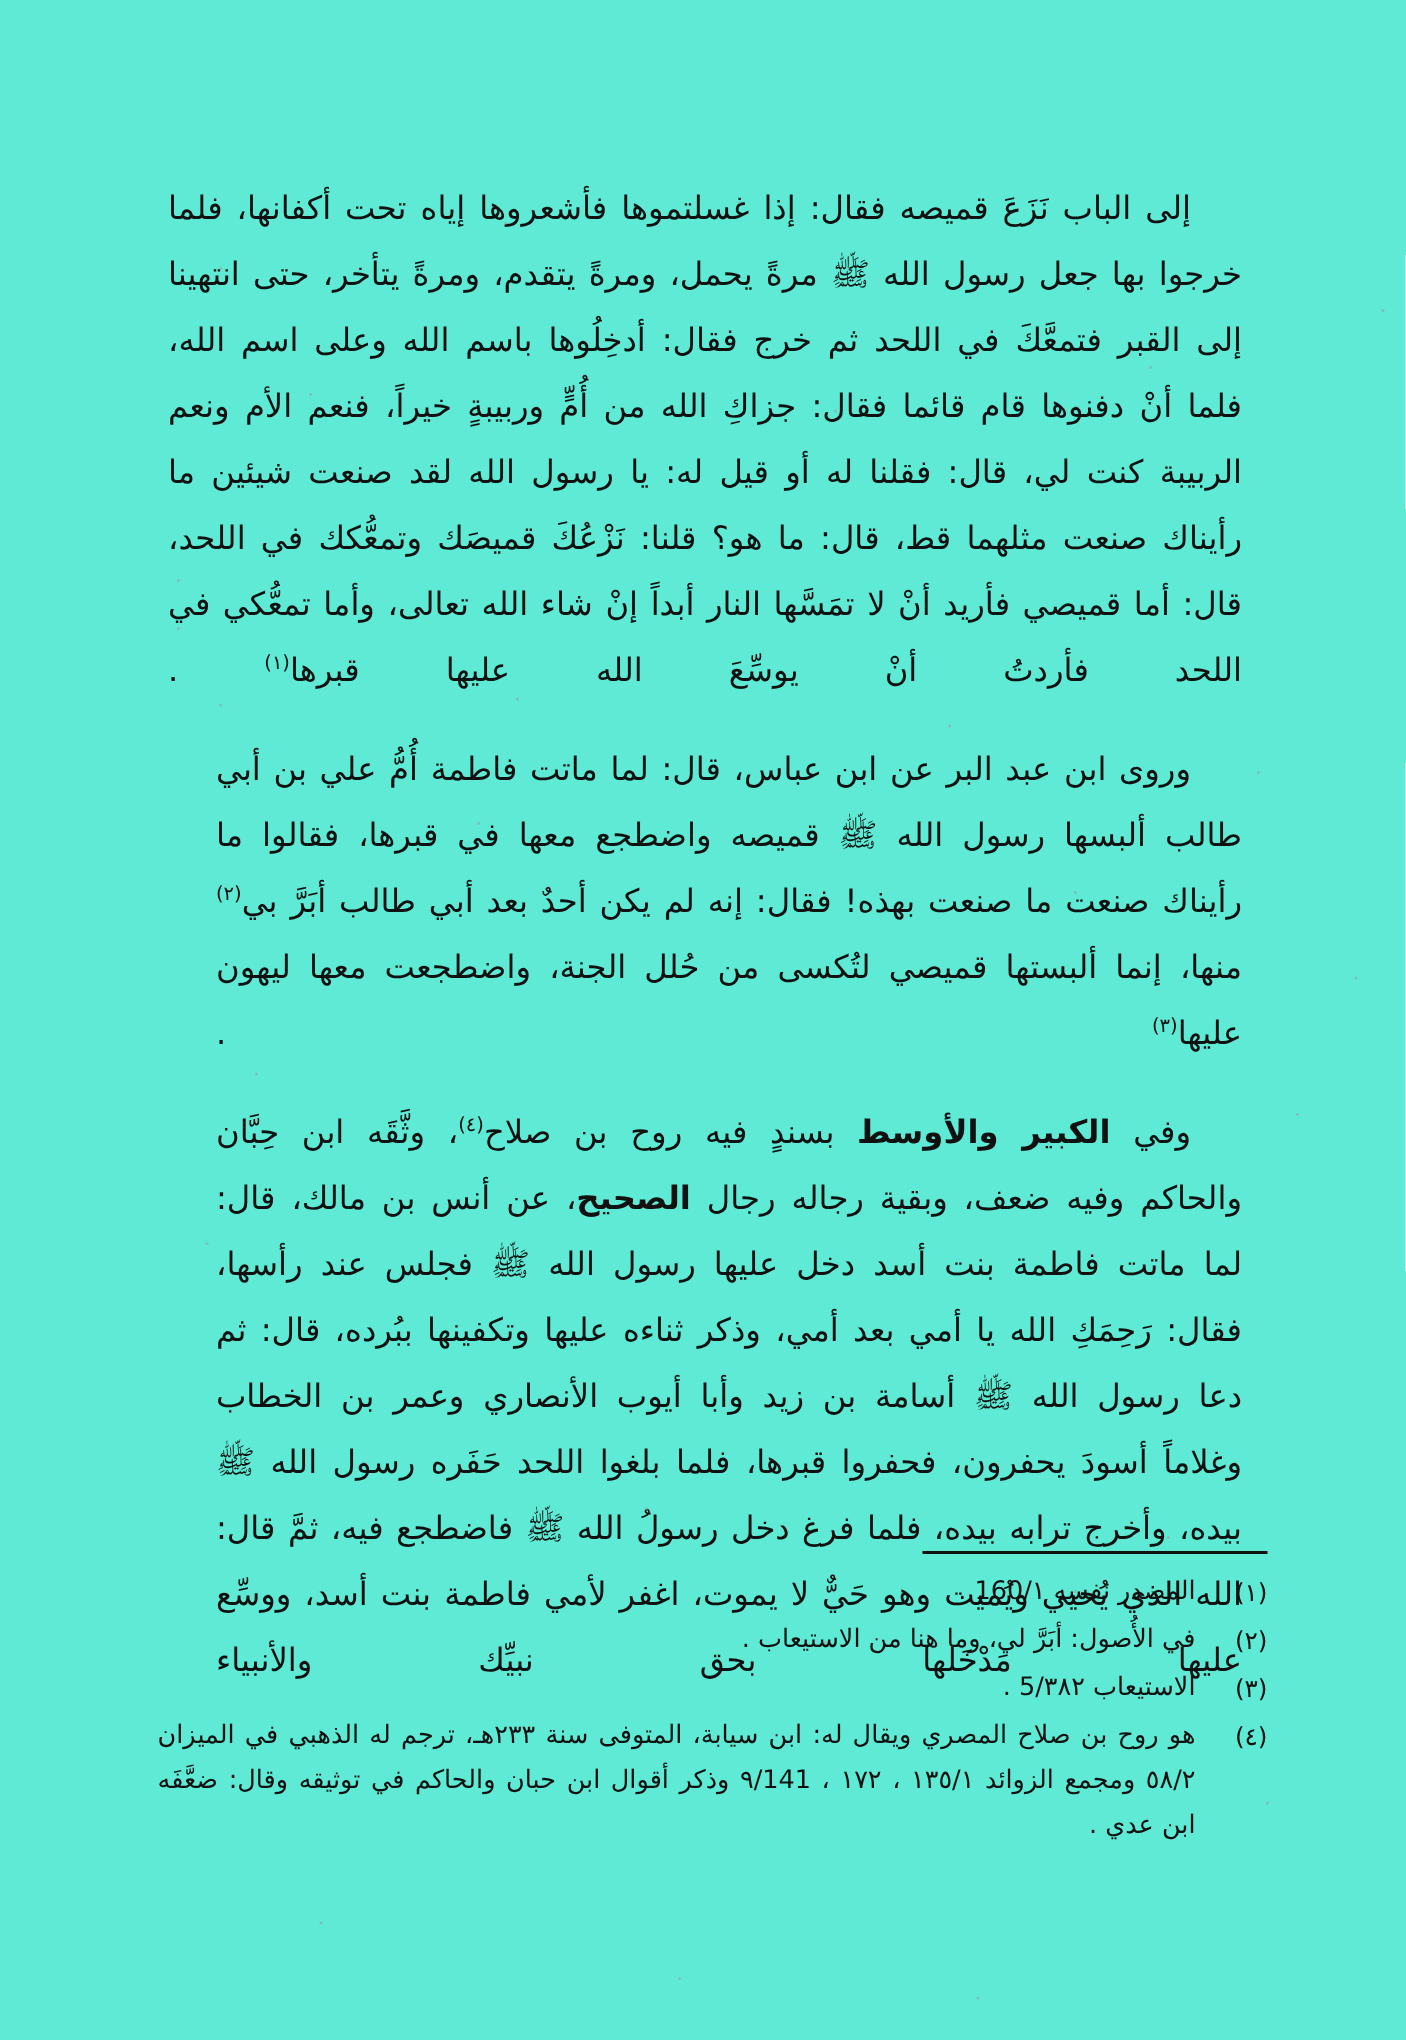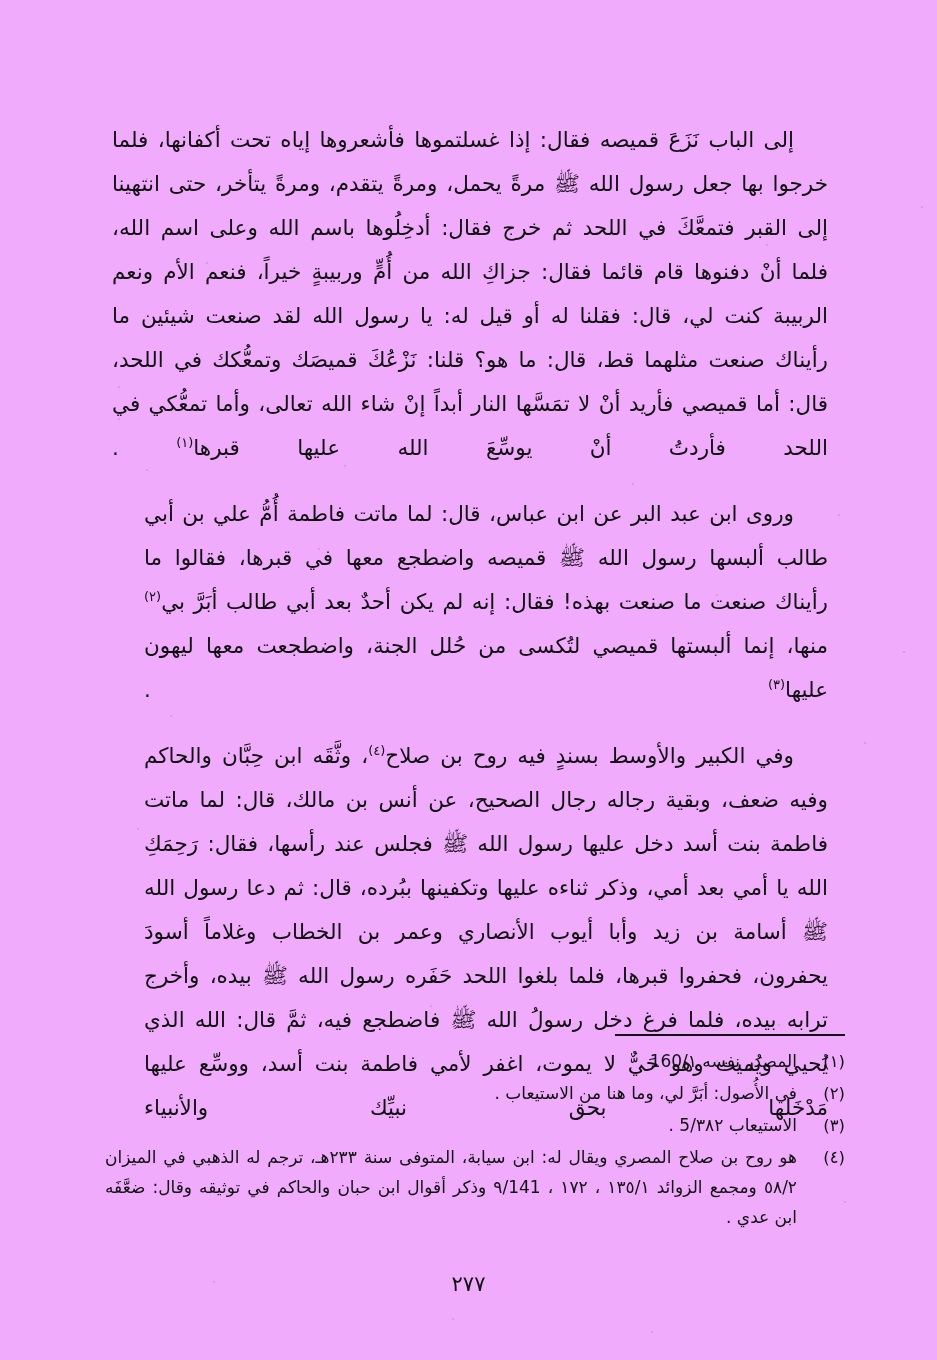--- a/index.html
+++ b/index.html
@@ -8,21 +8,21 @@
     padding: 0;
     background: #ffffff;
   }
   body {
     font-family: "DejaVu Sans", sans-serif;
   }
   .page {
     position: relative;
     width: 937px;
     height: 1360px;
-    background: #f0abfc;
+    background: #5eead4;
     overflow: hidden;
     box-sizing: border-box;
   }
   
   .speckles {
     position: absolute;
     inset: 0;
     pointer-events: none;
     z-index: 5;
   }
@@ -56,21 +56,21 @@
     letter-spacing: 0px;
   }
   .para + .para {
     margin-top: 22px;
     margin-left: 32px;
   }
   .para.indent {
     text-indent: 34px;
   }
 
-  b, .bold { font-weight: normal; }
+  b, .bold { font-weight: bold; }
 
   sup.fn {
     font-size: 13px;
     vertical-align: super;
     line-height: 0;
     font-weight: normal;
   }
 
   .footnote-rule {
     position: absolute;
@@ -163,21 +163,20 @@
       <span class="fn-text">الاستيعاب 5/٣٨٢ .</span>
     </div>
 
     <div class="fn-row long">
       <span class="fn-marker">(٤)</span>
       <span class="fn-text">هو روح بن صلاح المصري ويقال له: ابن سيابة، المتوفى سنة ٢٣٣هـ، ترجم له الذهبي في الميزان ٥٨/٢ ومجمع الزوائد ١٣٥/١ ، ١٧٢ ، ٩/141 وذكر أقوال ابن حبان والحاكم في توثيقه وقال: ضعَّفَه ابن عدي .</span>
     </div>
 
   </div>
 
-  <div class="pagenum">٢٧٧</div>
 
   <div class="speckles">
     <span style="left:146px;top:178px;width:2px;height:2px"></span>
     <span style="left:336px;top:148px;width:2px;height:2px"></span>
     <span style="left:492px;top:134px;width:2px;height:2px"></span>
     <span style="left:206px;top:262px;width:2px;height:2px"></span>
     <span style="left:766px;top:244px;width:2px;height:2px"></span>
     <span style="left:921px;top:206px;width:2px;height:2px"></span>
     <span style="left:556px;top:273px;width:2px;height:2px"></span>
     <span style="left:118px;top:386px;width:2px;height:2px"></span>

